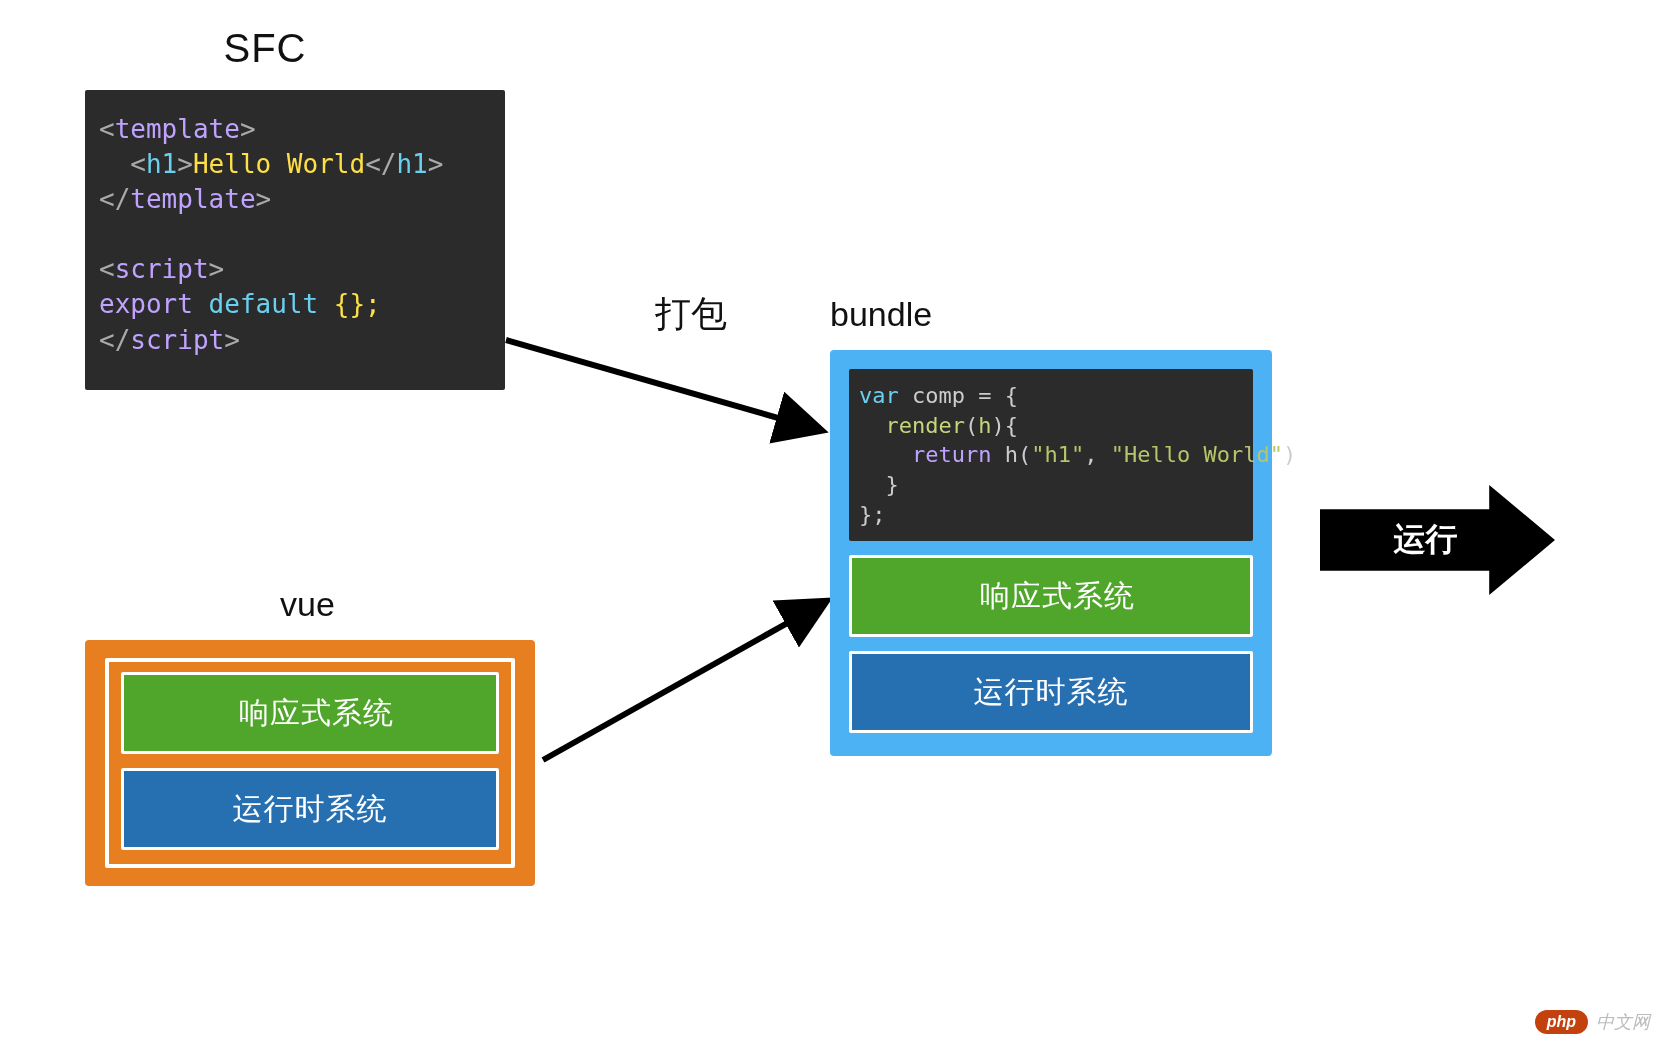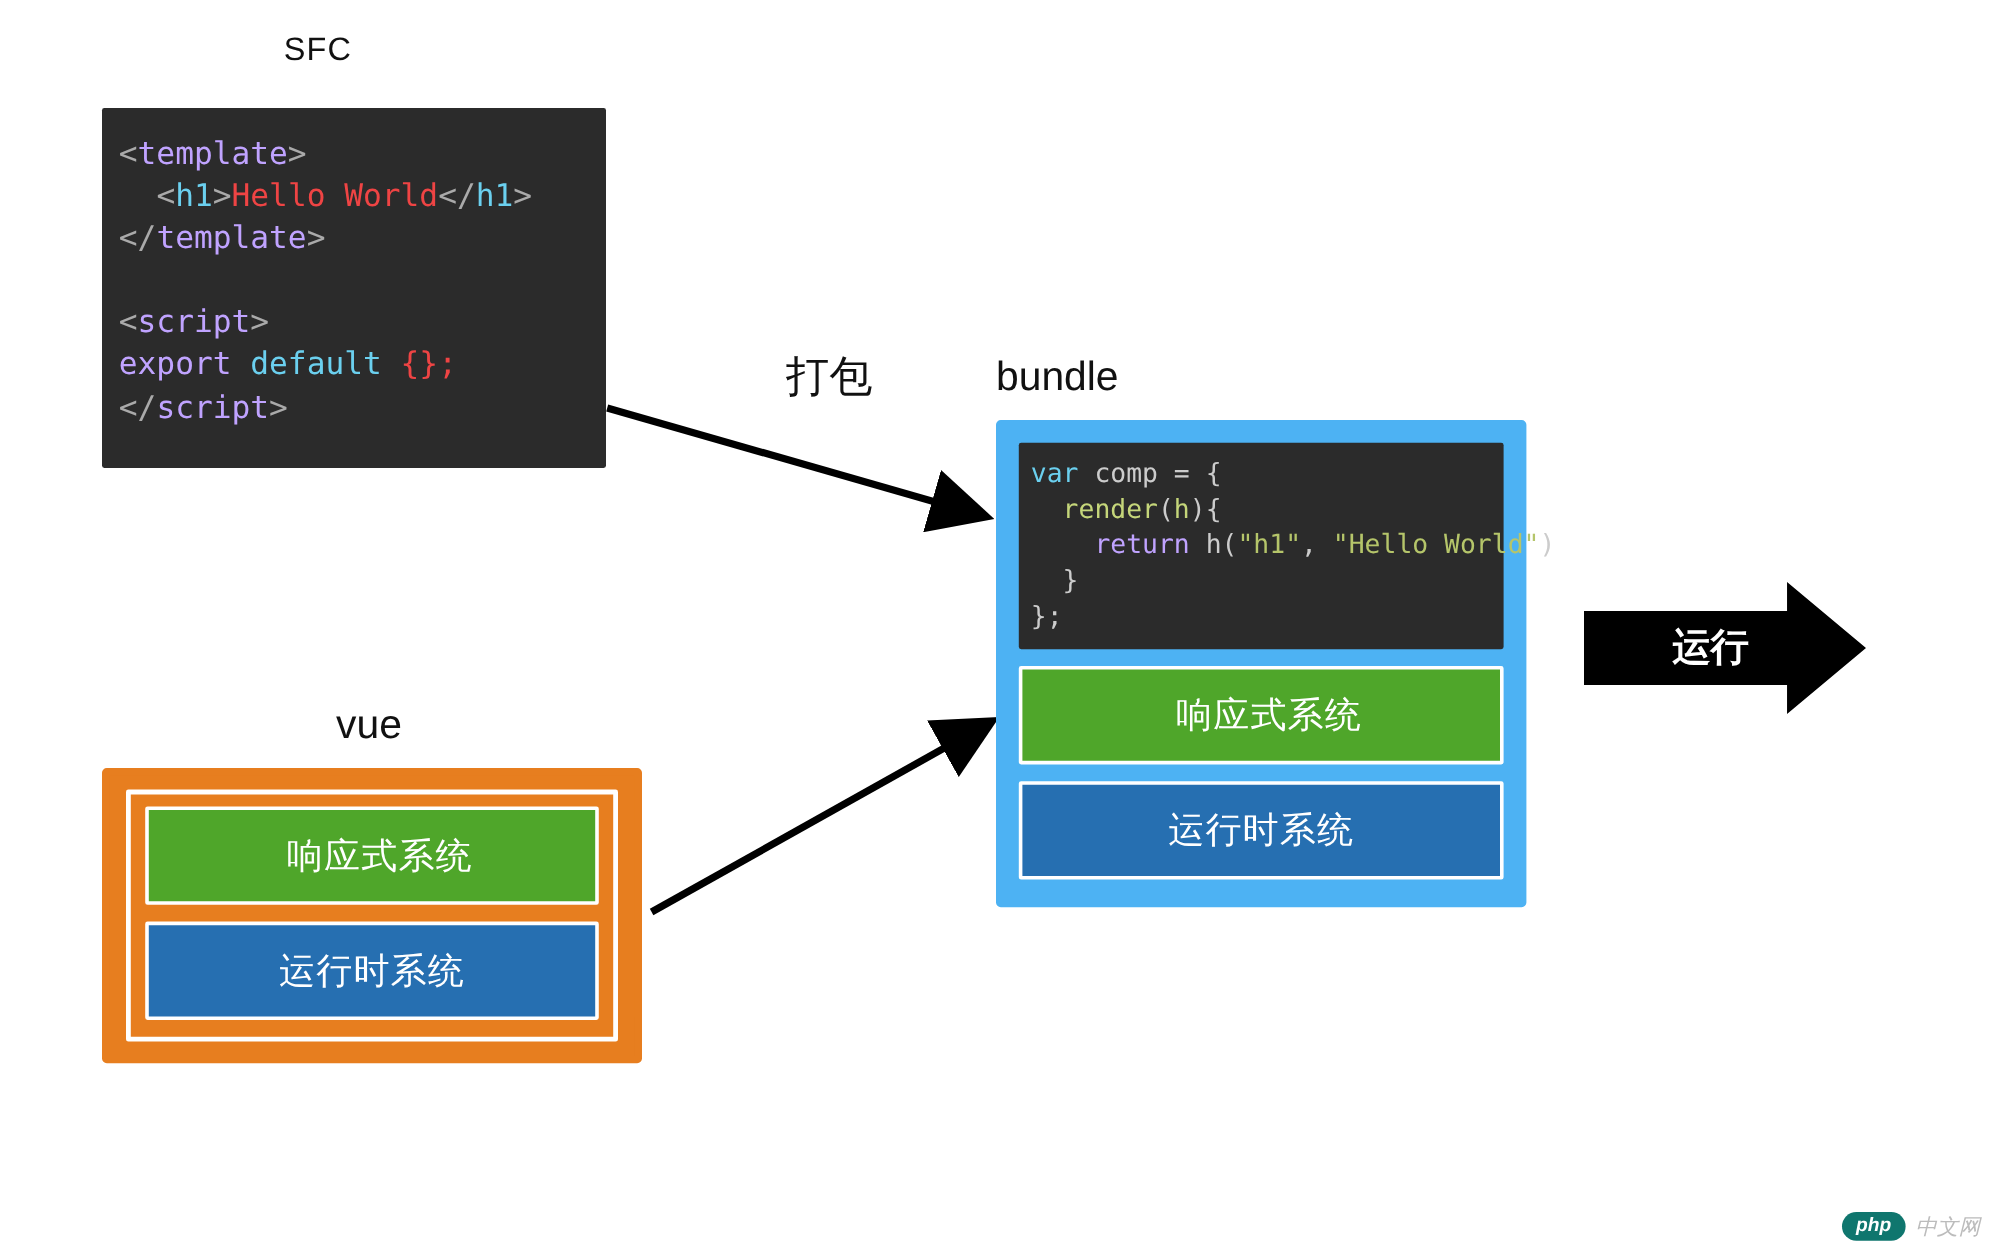--- a/index.html
+++ b/index.html
@@ -11,41 +11,41 @@
     position: relative;
     border-radius: 24px;
     overflow: hidden;
   }
 
   
   .sfc-label {
     position: absolute;
     left: 85px; top: 26px; width: 360px;
     text-align: center;
-    font-size: 27px;
+    font-size: 40px;
     letter-spacing: 1px;
     color: #111;
   }
   .sfc-code {
     position: absolute;
     left: 85px; top: 90px;
     width: 420px; height: 300px;
     background: #2b2b2b;
     color: #ddd;
     font-family: Menlo, Consolas, monospace;
     font-size: 26px;
     line-height: 1.35;
     padding: 22px 14px;
     white-space: pre;
     border-radius: 2px;
   }
   .sfc-code .br  { color: #aaaaaa; }
   .sfc-code .tag { color: #c0a3ff; }
   .sfc-code .tag2{ color: #6bd0ef; }
-  .sfc-code .txt { color: #ef4444; }
+  .sfc-code .txt { color: #fde047; }
   .sfc-code .kw  { color: #c0a3ff; }
   .sfc-code .kw2 { color: #6bd0ef; }
 
   
   .vue-label {
     position: absolute;
     left: 85px; top: 585px; width: 445px;
     text-align: center;
     font-size: 34px;
     color: #111;
@@ -145,21 +145,21 @@
     position: absolute;
     right: 14px; bottom: 12px;
     display: flex;
     align-items: center;
     gap: 8px;
     font-size: 18px;
     color: #bcbcbc;
     font-style: italic;
   }
   .wm-badge {
-    background: #0f766e;
+    background: #c2410c;
     color: #fff;
     font-style: italic;
     font-weight: bold;
     padding: 3px 12px;
     border-radius: 14px;
     font-size: 16px;
   }
 </style>
 </head>
 <body>

